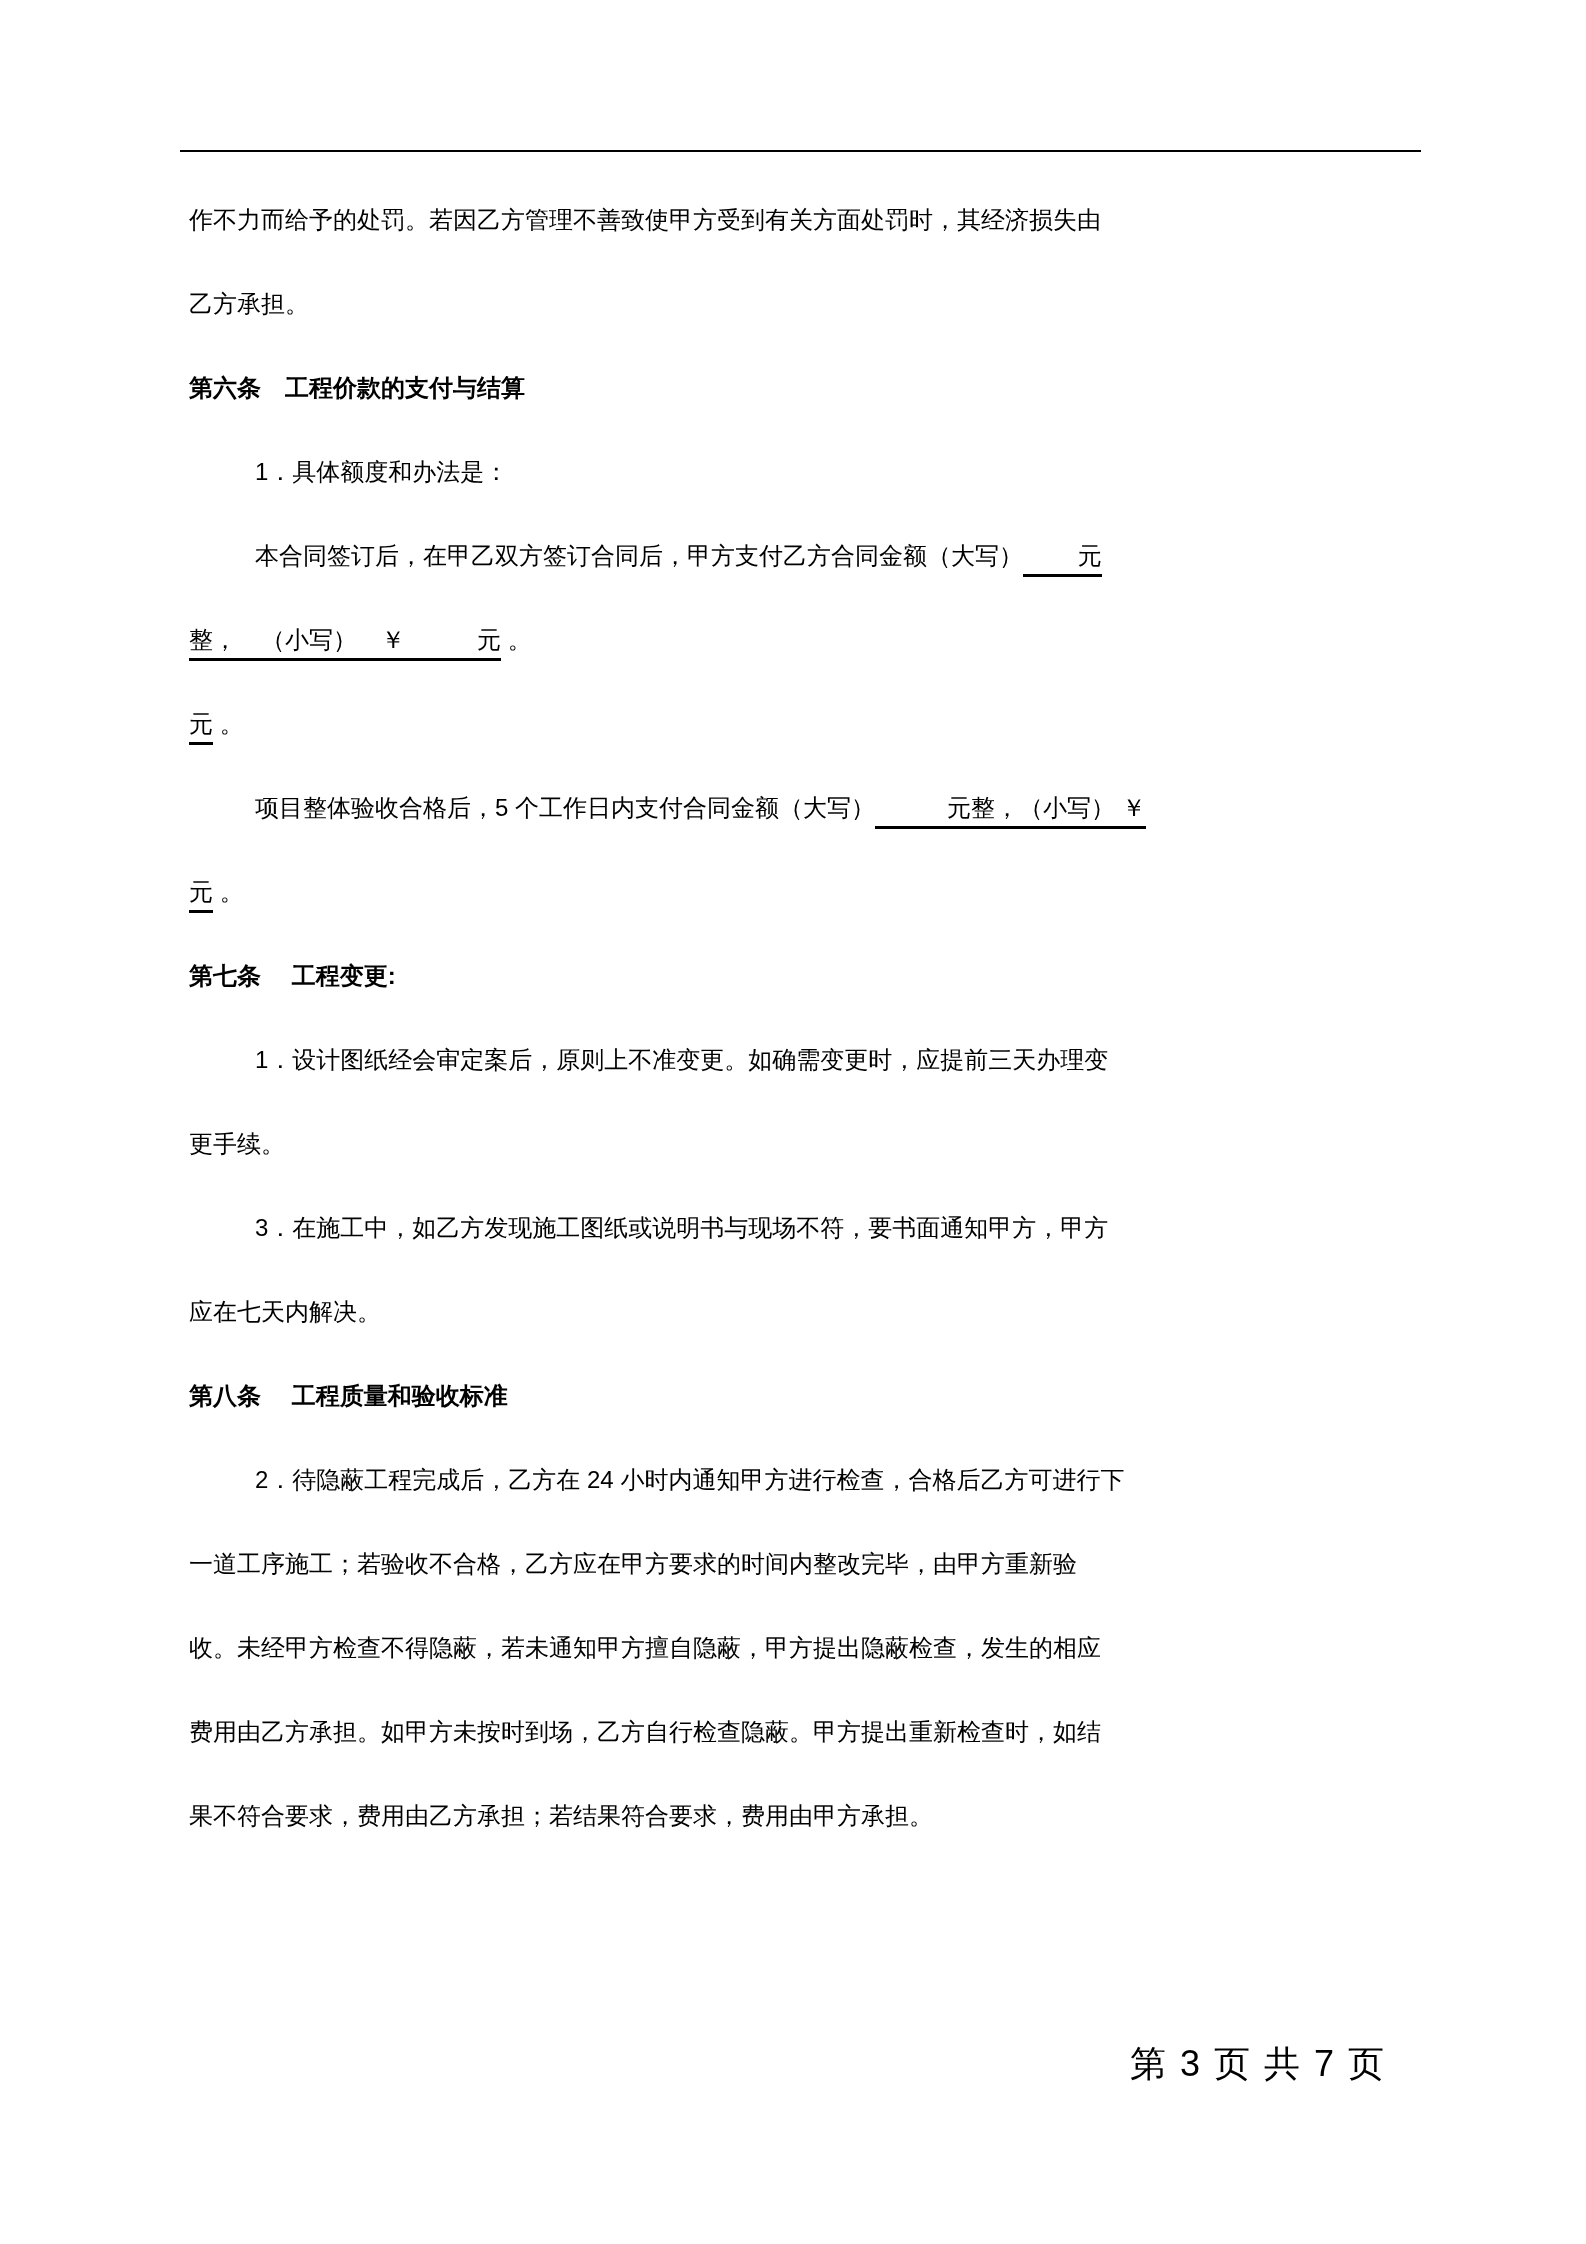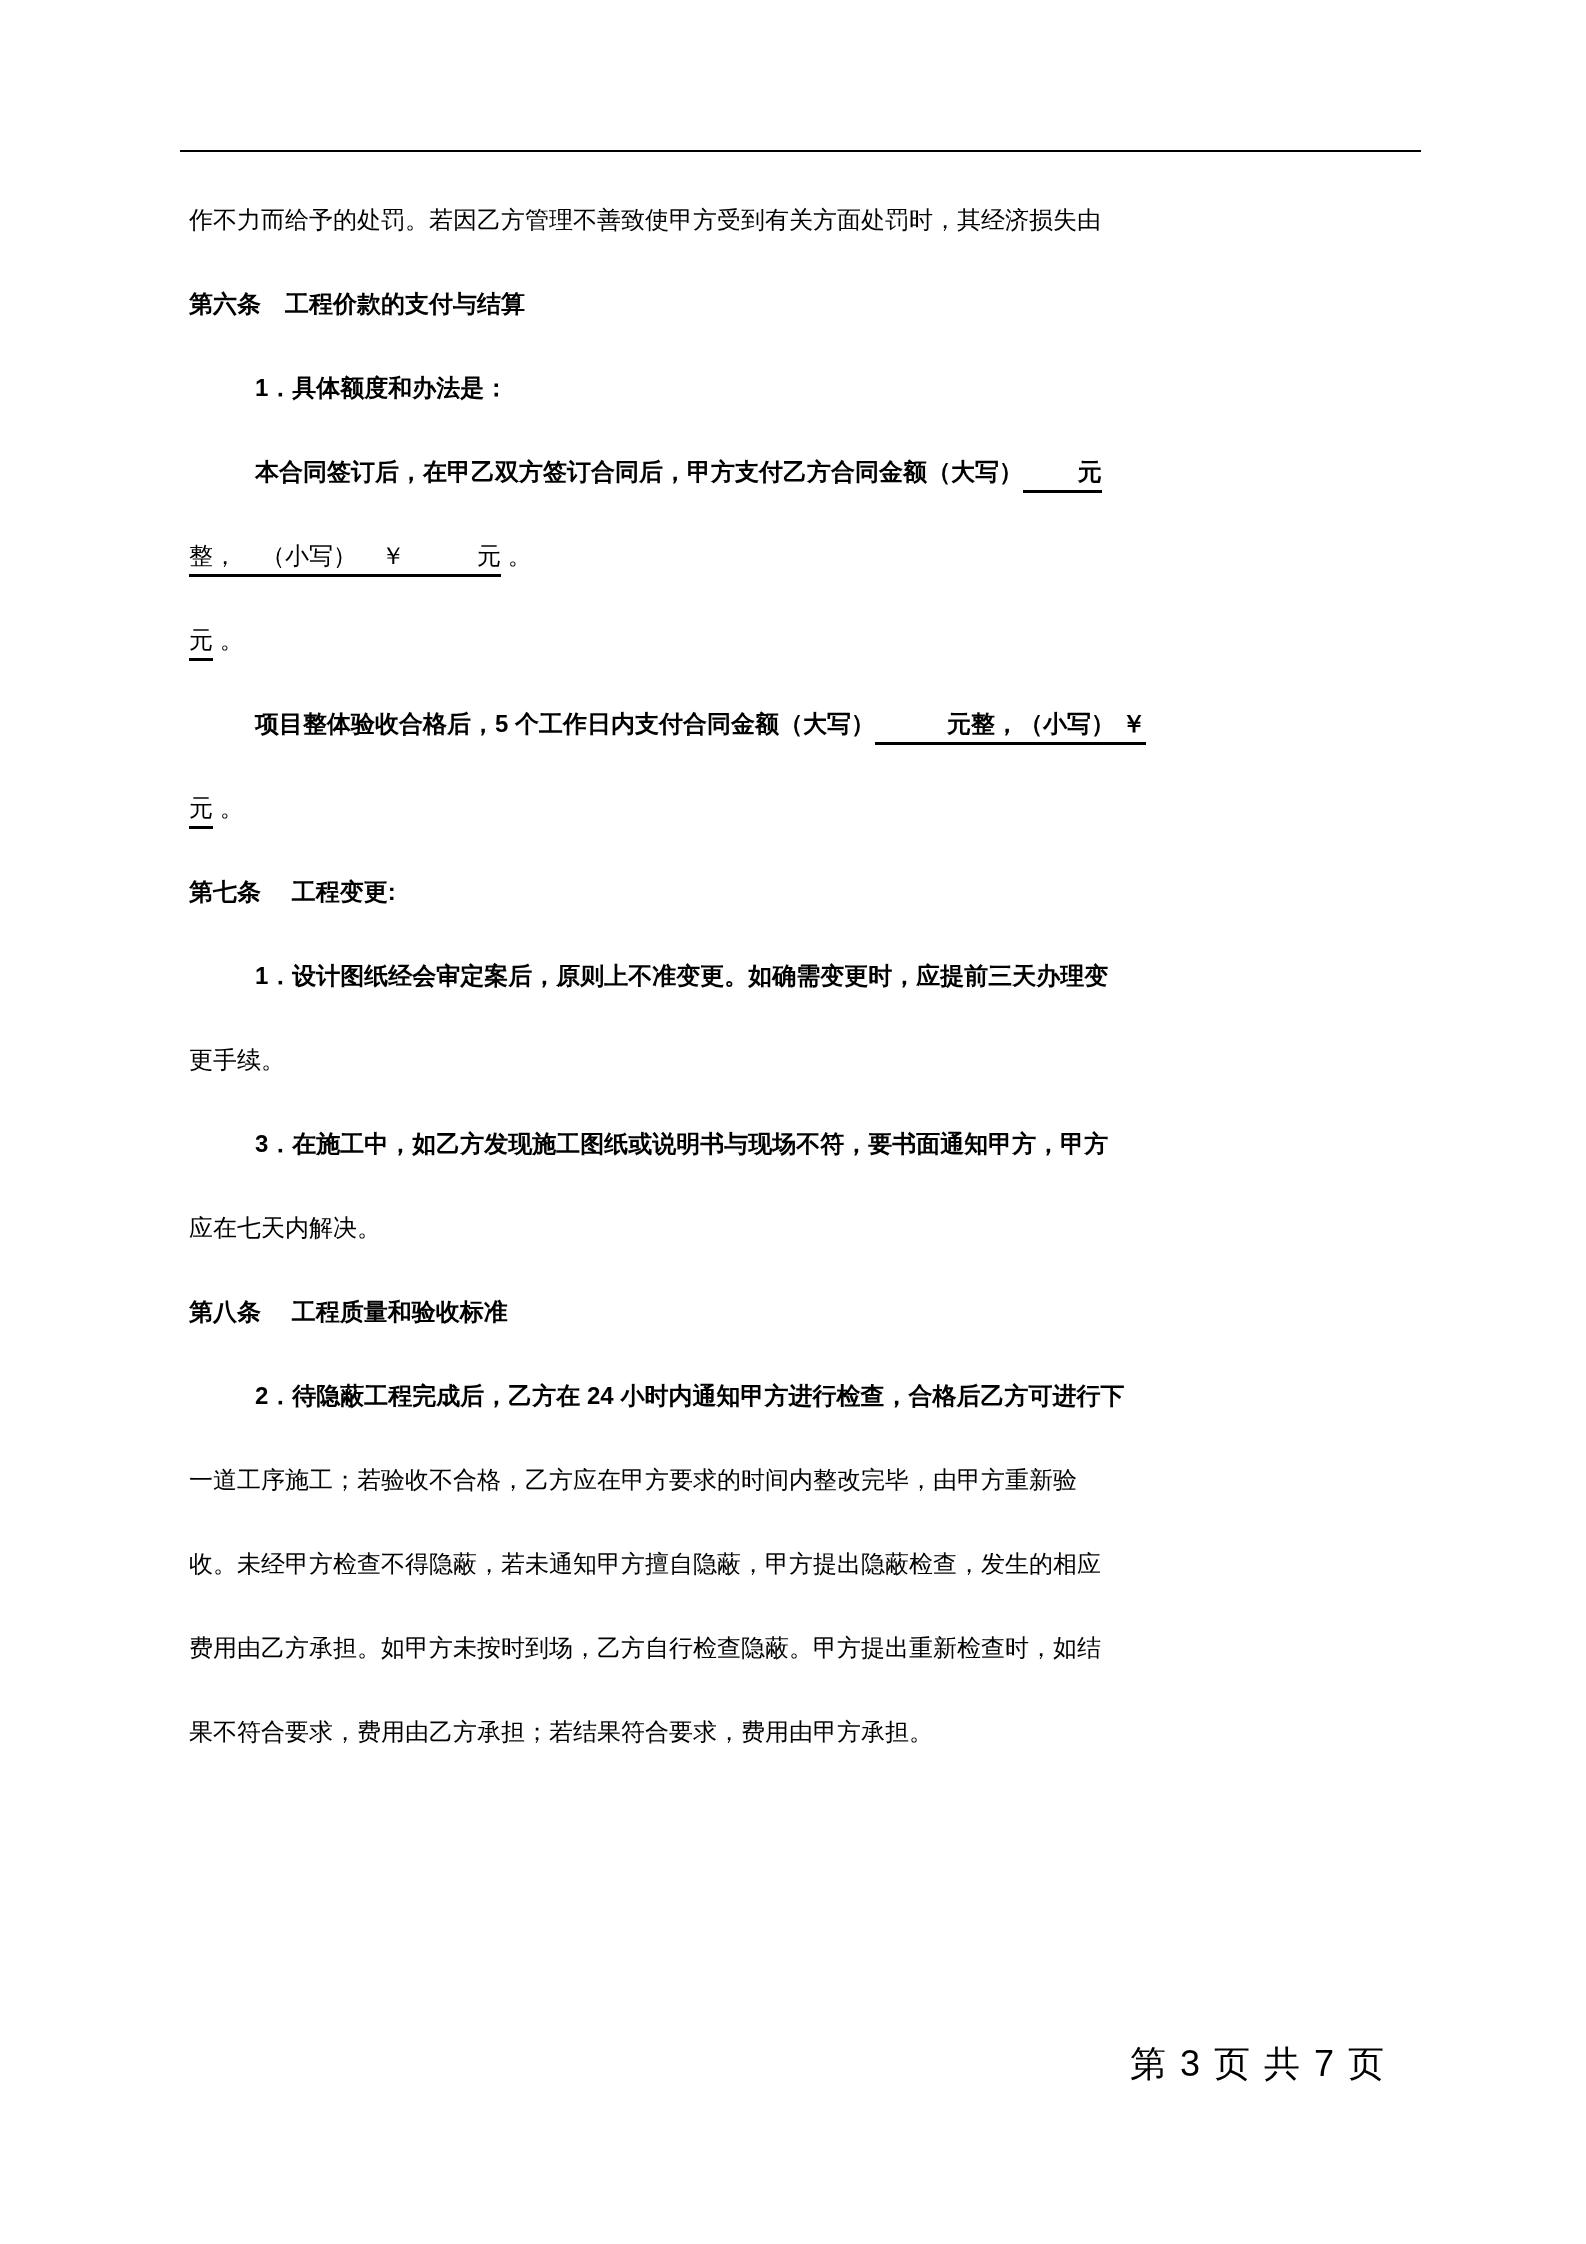--- a/index.html
+++ b/index.html
@@ -31,21 +31,20 @@
     width: 1268px;
   }
   .line {
     height: 84px;
     line-height: 84px;
     font-size: 24px;
     white-space: nowrap;
   }
   .line.indent {
     text-indent: 66px;
-    font-weight: bold;
   }
   .line.heading {
     font-weight: 700;
   }
   .seg {
     white-space: pre;
   }
   .seg.u {
     border-bottom: 3px solid #000000;
     padding-bottom: 5px;
@@ -59,20 +58,21 @@
     color: #000000;
   }
 </style>
 </head>
 <body>
 
 <div class="page">
   <div class="header-rule"></div>
   <div class="content" id="content">
       <div class="line"><span class="seg">作不力而给予的处罚。若因乙方管理不善致使甲方受到有关方面处罚时，其经济损失由</span></div>
+      <div class="line"><span class="seg">乙方承担。</span></div>
       <div class="line heading"><span class="seg">第六条　工程价款的支付与结算</span></div>
       <div class="line indent"><span class="seg">1．具体额度和办法是：</span></div>
       <div class="line indent"><span class="seg">本合同签订后，在甲乙双方签订合同后，甲方支付乙方合同金额（大写）</span><span class="seg u">　　 元</span></div>
       <div class="line"><span class="seg u">整，　（小写）　￥　　　元</span><span class="seg"> 。</span></div>
       <div class="line"><span class="seg u">元</span><span class="seg"> 。</span></div>
       <div class="line indent"><span class="seg">项目整体验收合格后，5 个工作日内支付合同金额（大写）</span><span class="seg u">　　　元整，（小写） ￥</span></div>
       <div class="line"><span class="seg u">元</span><span class="seg"> 。</span></div>
       <div class="line heading"><span class="seg">第七条　 工程变更:</span></div>
       <div class="line indent"><span class="seg">1．设计图纸经会审定案后，原则上不准变更。如确需变更时，应提前三天办理变</span></div>
       <div class="line"><span class="seg">更手续。</span></div>

